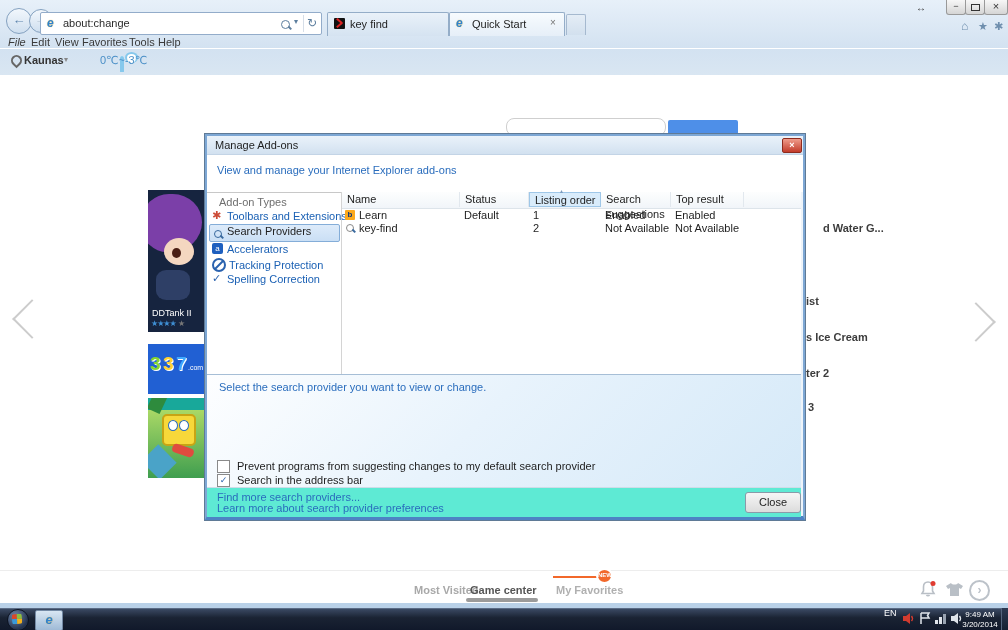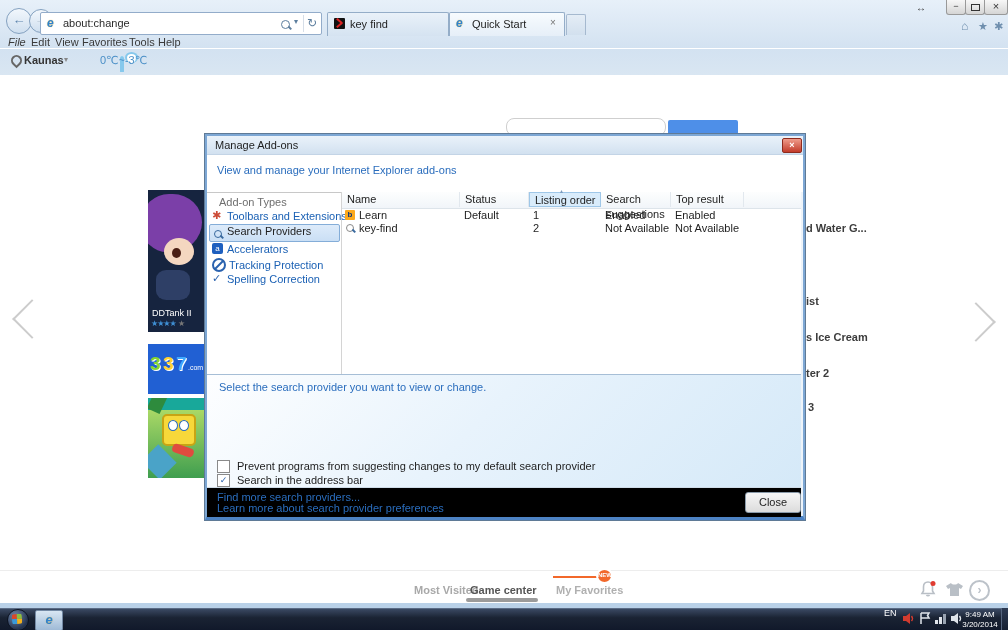--- a/index.html
+++ b/index.html
@@ -55,21 +55,21 @@
   .accicon{width:11px;height:11px;background:#1d5fbf;border-radius:2px;color:#fff;font-size:8px;text-align:center;line-height:11px;}
   .gear{color:#cc4b37;font-size:11px;line-height:11px;}
   .hdrrow{left:135px;top:56px;width:459px;height:16px;background:linear-gradient(#fdfefe,#f1f5f9);border-bottom:1px solid #dde4ea;}
   .hcell{top:0;height:15px;border-right:1px solid #e2e8ee;line-height:15px;padding-left:5px;box-sizing:border-box;}
   .hcell.sorted{background:#d9ecfb;border:1px solid #9fc7e8;border-bottom:1px solid #9fc7e8;}
   .cell{line-height:13px;}
   .bingicon{width:10px;height:10px;background:#fba91d;border-radius:1px;color:#123a7a;font-size:8px;font-weight:bold;text-align:center;line-height:10px;}
   .infopanel{left:0;top:238px;width:594px;height:113px;border-top:1px solid #a6bed6;
              background:linear-gradient(135deg,#fdfeff 0%,#e8f3fc 45%,#d5e9f8 100%);}
   .cb{width:11px;height:11px;background:#fff;border:1px solid #8a8a8a;text-align:center;line-height:10px;font-size:9px;color:#2a62ae;font-weight:bold;}
-  .footer{left:0;top:351px;width:594px;height:29px;background:#000000;border-top:1px solid #cfdce8;}
+  .footer{left:0;top:351px;width:594px;height:29px;background:#5eead4;border-top:1px solid #cfdce8;}
   .closebtn{left:538px;top:356px;width:54px;height:19px;background:linear-gradient(#f6f6f6,#dcdcdc);
             border:1px solid #8a9aa9;border-radius:3px;text-align:center;line-height:18px;}
   
   .card-dd{left:148px;top:190px;width:57px;height:142px;background:#16243f;overflow:hidden;}
   .card-337{left:148px;top:344px;width:57px;height:50px;background:#2160d3;overflow:hidden;}
   .card-sp{left:148px;top:398px;width:57px;height:80px;background:linear-gradient(#bde36a,#3f9e4f);overflow:hidden;}
   .stars-f{color:#3f8fd4;font-size:8px;letter-spacing:-1px;}
   .stars-e{color:#777;font-size:8px;}
   
   .frame-strip{left:0;top:603px;width:1008px;height:5px;background:#b9d1e8;}
@@ -167,21 +167,21 @@
     <div class="abs card-sp" style="top:323px;">
       <span class="abs" style="left:0;top:0;width:57px;height:12px;background:#18a89a;"></span>
       <span class="abs" style="left:2px;top:-4px;width:14px;height:18px;background:#2e8b3d;transform:rotate(25deg);"></span>
       <span class="abs" style="left:14px;top:16px;width:30px;height:28px;background:#f7d83a;border:2px solid #c8a414;border-radius:5px;"></span>
       <span class="abs" style="left:20px;top:22px;width:8px;height:9px;background:#fff;border:1px solid #2a6dbd;border-radius:50%;"></span>
       <span class="abs" style="left:31px;top:22px;width:8px;height:9px;background:#fff;border:1px solid #2a6dbd;border-radius:50%;"></span>
       <span class="abs" style="left:24px;top:48px;width:22px;height:9px;background:#e04b3f;border-radius:4px;transform:rotate(18deg);"></span>
       <span class="abs" style="left:-2px;top:52px;width:26px;height:24px;background:#4aa3c8;transform:rotate(45deg);"></span>
     </div>
 
-    <span class="abs snippet" style="top:147px;">d Water G...</span>
+    <span class="abs snippet" style="top:147px;margin-left:17px;">d Water G...</span>
     <span class="abs snippet" style="top:220px;">ist</span>
     <span class="abs snippet" style="top:256px;">s Ice Cream</span>
     <span class="abs snippet" style="top:292px;">ter 2</span>
     <span class="abs snippet" style="left:808px;top:326px;">3</span>
 
     <div class="abs chev" style="left:18px;top:230px;transform:rotate(45deg);"></div>
     <div class="abs chev" style="left:962px;top:233px;transform:rotate(225deg);"></div>
 
     <div class="abs navbar">
       <span class="abs navitem" style="left:414px;top:13px;color:#a8a8a8;">Most Visited</span>

